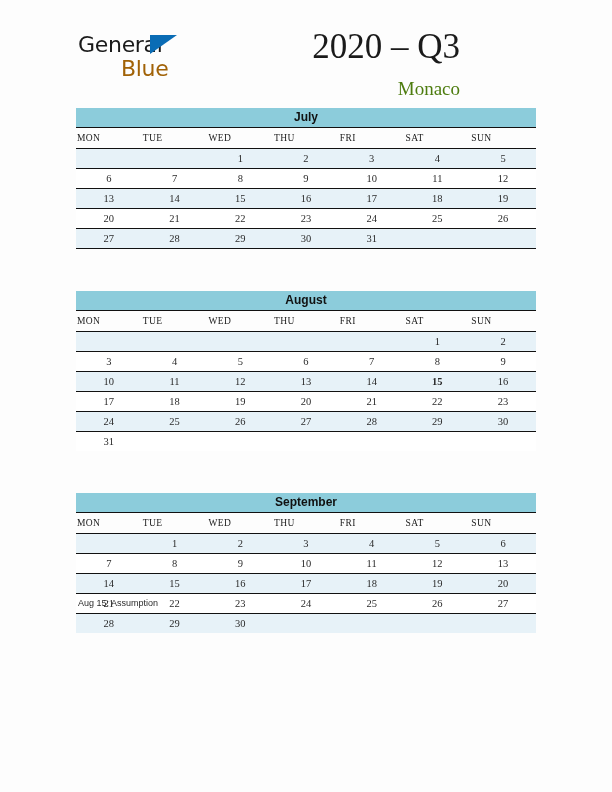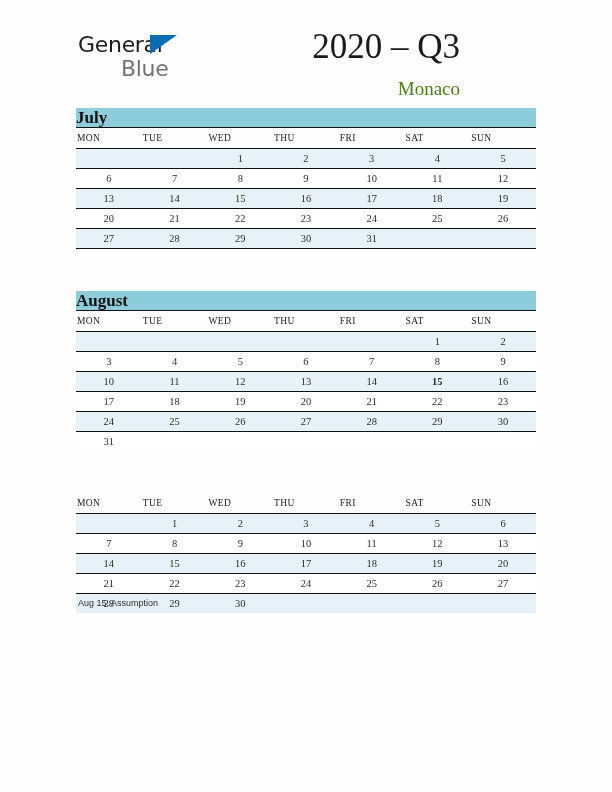--- a/index.html
+++ b/index.html
@@ -48,21 +48,21 @@
     border-left: 27px solid #0a6cb5;
     border-bottom: 19px solid transparent;
   }
   .logo-blue {
     position: absolute;
     left: 43px;
     top: 24px;
     font-family: "DejaVu Sans", sans-serif;
     font-size: 22px;
     letter-spacing: -0.3px;
-    color: #737373;
+    color: #a16207;
     line-height: 26px;
   }
   .title-block {
     position: absolute;
     right: 80px;
     top: 30px;
     text-align: right;
   }
   .title-main {
     font-family: "Liberation Serif", serif;
@@ -89,23 +89,24 @@
   }
   .month {
     width: 460px;
   }
   .month + .month {
     margin-top: 42px;
   }
   .month-title {
     background: #8cccdb;
     color: #111111;
-    font-family: Liberation Serif, serif;
+    font-family: Liberation Sans, sans-serif;
     font-weight: bold;
-    font-size: 17px;
+    font-size: 12px;
+    text-align: center;
     height: 19px;
     line-height: 19px;
     border-bottom: 1.4px solid #111111;
   }
   table.cal {
     border-collapse: collapse;
     width: 460px;
     table-layout: fixed;
   }
   table.cal th {
@@ -305,20 +306,21 @@
             <td></td>
             <td></td>
             <td></td>
             <td></td>
             <td></td>
           </tr>
         </tbody>
       </table>
     </div>
     <div class="month">
+      <div class="month-title">September</div>
       <table class="cal">
         <thead>
           <tr>
             <th>MON</th>
             <th>TUE</th>
             <th>WED</th>
             <th>THU</th>
             <th>FRI</th>
             <th>SAT</th>
             <th>SUN</th>

